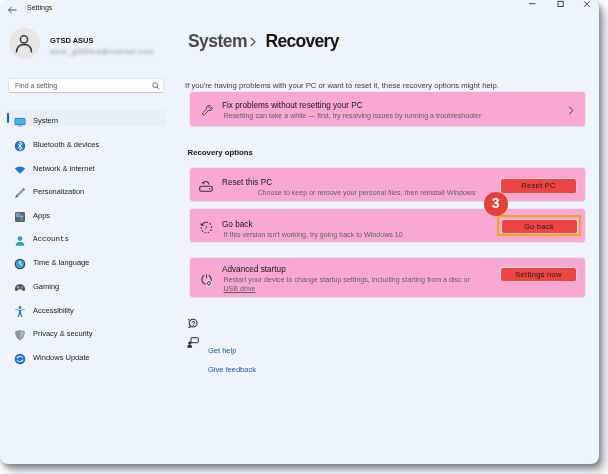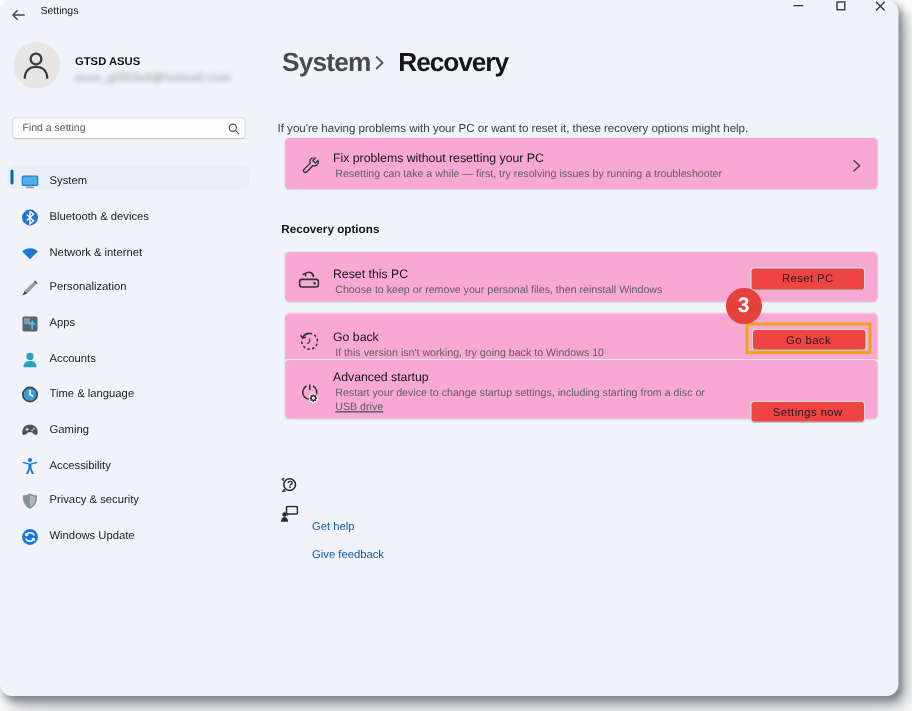--- a/index.html
+++ b/index.html
@@ -89,21 +89,21 @@
       <div class="navicon" style="top: 215px;"><svg width="12" height="12" viewBox="0 0 12 12">
           <rect x="1" y="1" width="10" height="10" rx="1.2" fill="#5a6572"></rect>
           <rect x="2" y="2" width="4" height="4" fill="#8a95a2"></rect>
           <path d="M7.5 9.5 V4.5 L5.6 6.4 M7.5 4.5 L9.4 6.4" stroke="#49c0e0" stroke-width="1.1" fill="none"></path>
         </svg></div>
       <div class="navitem" style="top: 215px;">Apps</div>
       <div class="navicon" style="top: 238.6px;"><svg width="12" height="12" viewBox="0 0 12 12">
           <circle cx="6" cy="3.6" r="2.4" fill="#2aa0c4"></circle>
           <path d="M1.6 10.8 C1.6 8 3.5 6.7 6 6.7 C8.5 6.7 10.4 8 10.4 10.8 z" fill="#2aa0c4"></path>
         </svg></div>
-      <div class="navitem" style="top: 238.6px;">Accounts</div>
+      <div class="navitem" style="top: 238.6px; font-family: Liberation Mono, monospace;">Accounts</div>
       <div class="navicon" style="top: 262.3px;"><svg width="12" height="12" viewBox="0 0 12 12">
           <circle cx="6" cy="6" r="5.3" fill="#30445c"></circle>
           <circle cx="6" cy="6" r="4.2" fill="#3e9ed6"></circle>
           <path d="M6 3 V6 L8.1 7.3" stroke="#fff" stroke-width="1" fill="none"></path>
         </svg></div>
       <div class="navitem" style="top: 262.3px;">Time &amp; language</div>
       <div class="navicon" style="top: 286px;"><svg width="12" height="12" viewBox="0 0 12 12">
           <path d="M2.4 3.4 C3.4 2.6 4.4 2.2 6 2.2 C7.6 2.2 8.6 2.6 9.6 3.4 C10.8 4.4 11.6 7.6 10.8 8.6 C10.2 9.4 8.8 8.8 8 8 L7.2 7.2 H4.8 L4 8 C3.2 8.8 1.8 9.4 1.2 8.6 C0.4 7.6 1.2 4.4 2.4 3.4 z" fill="#4a545e"></path>
           <path d="M4 4.2 V6.4 M2.9 5.3 H5.1" stroke="#cdd3d8" stroke-width="0.8"></path>
           <circle cx="8.6" cy="4.8" r="0.6" fill="#cdd3d8"></circle>
@@ -148,37 +148,37 @@
   <div class="seclabel">Recovery options</div>
 
   <div class="card" style="top:166.5px;height:35.5px;">
     <svg class="cicon" style="left:9px;top:11px" width="14" height="13" viewBox="0 0 14 13">
       <rect x="0.7" y="7.2" width="12.6" height="5.1" rx="1.6" fill="none" stroke="#333" stroke-width="1.1"></rect>
       <circle cx="10.7" cy="9.8" r="0.8" fill="#333"></circle>
       <path d="M10.0 5.7 a3.2 3.2 0 0 0 -5.6 -2.1" fill="none" stroke="#333" stroke-width="1.05"></path>
       <path d="M2.7 4.1 L4.5 3.3 L4.9 5.2" fill="none" stroke="#333" stroke-width="1.0"></path>
     </svg>
     <div class="ctitle" style="top:10.5px;">Reset this PC</div>
-    <div class="csub" style="top:21.4px;">Choose to keep or remove your personal files, then reinstall Windows</div>
+    <div class="csub" style="top:21.4px;margin-left:34px;">Choose to keep or remove your personal files, then reinstall Windows</div>
   </div>
   <div class="btn" style="left:500px;top:178px;">Reset PC</div>
 
   <div class="card" style="top:208px;height:35px;">
     <svg class="cicon" style="left:10px;top:12.2px" width="13" height="13" viewBox="0 0 13 13">
       <path d="M6.4 1.3 A5.25 5.25 0 1 1 1.35 5.1" fill="none" stroke="#333" stroke-width="1.05" stroke-dasharray="1.7 1.55"></path>
       <path d="M6.4 1.3 A5.25 5.25 0 0 0 1.8 4.0" fill="none" stroke="#333" stroke-width="1.15"></path>
       <path d="M0.4 2.5 L1.75 4.4 L4.0 3.9" fill="none" stroke="#333" stroke-width="1.05"></path>
       <path d="M6.4 4.6 V6.9 L4.9 8.2" fill="none" stroke="#4a4a4a" stroke-width="0.95"></path>
     </svg>
     <div class="ctitle" style="top:10.9px;">Go back</div>
     <div class="csub" style="top:22px;">If this version isn't working, try going back to Windows 10</div>
   </div>
   <div class="btn" style="left:500.5px;top:218.5px;">Go back</div>
 
-  <div class="card" style="top:239px;height:41px;padding-left:12px;">
+  <div class="card" style="top:257px;height:41px;padding-left:12px;">
     <svg class="cicon" style="left:10px;top:16px" width="13" height="13" viewBox="0 0 13 13">
       <path d="M4.3 1.3 a4.7 4.7 0 1 0 4.4 0" fill="none" stroke="#333" stroke-width="1.05"></path>
       <path d="M6.5 0.3 V4.0" stroke="#333" stroke-width="1.05"></path>
       <circle cx="8.9" cy="9.4" r="3.1" fill="#fbfcfd"></circle>
       <g transform="translate(8.9,9.4)">
         <circle r="1.55" fill="none" stroke="#333" stroke-width="1.0"></circle>
         <g stroke="#333" stroke-width="0.85">
           <path d="M0 -2.6 V-1.6 M0 1.6 V2.6 M-2.6 0 H-1.6 M1.6 0 H2.6 M-1.85 -1.85 L-1.15 -1.15 M1.15 1.15 L1.85 1.85 M1.85 -1.85 L1.15 -1.15 M-1.15 1.15 L-1.85 1.85"></path>
         </g>
       </g>

